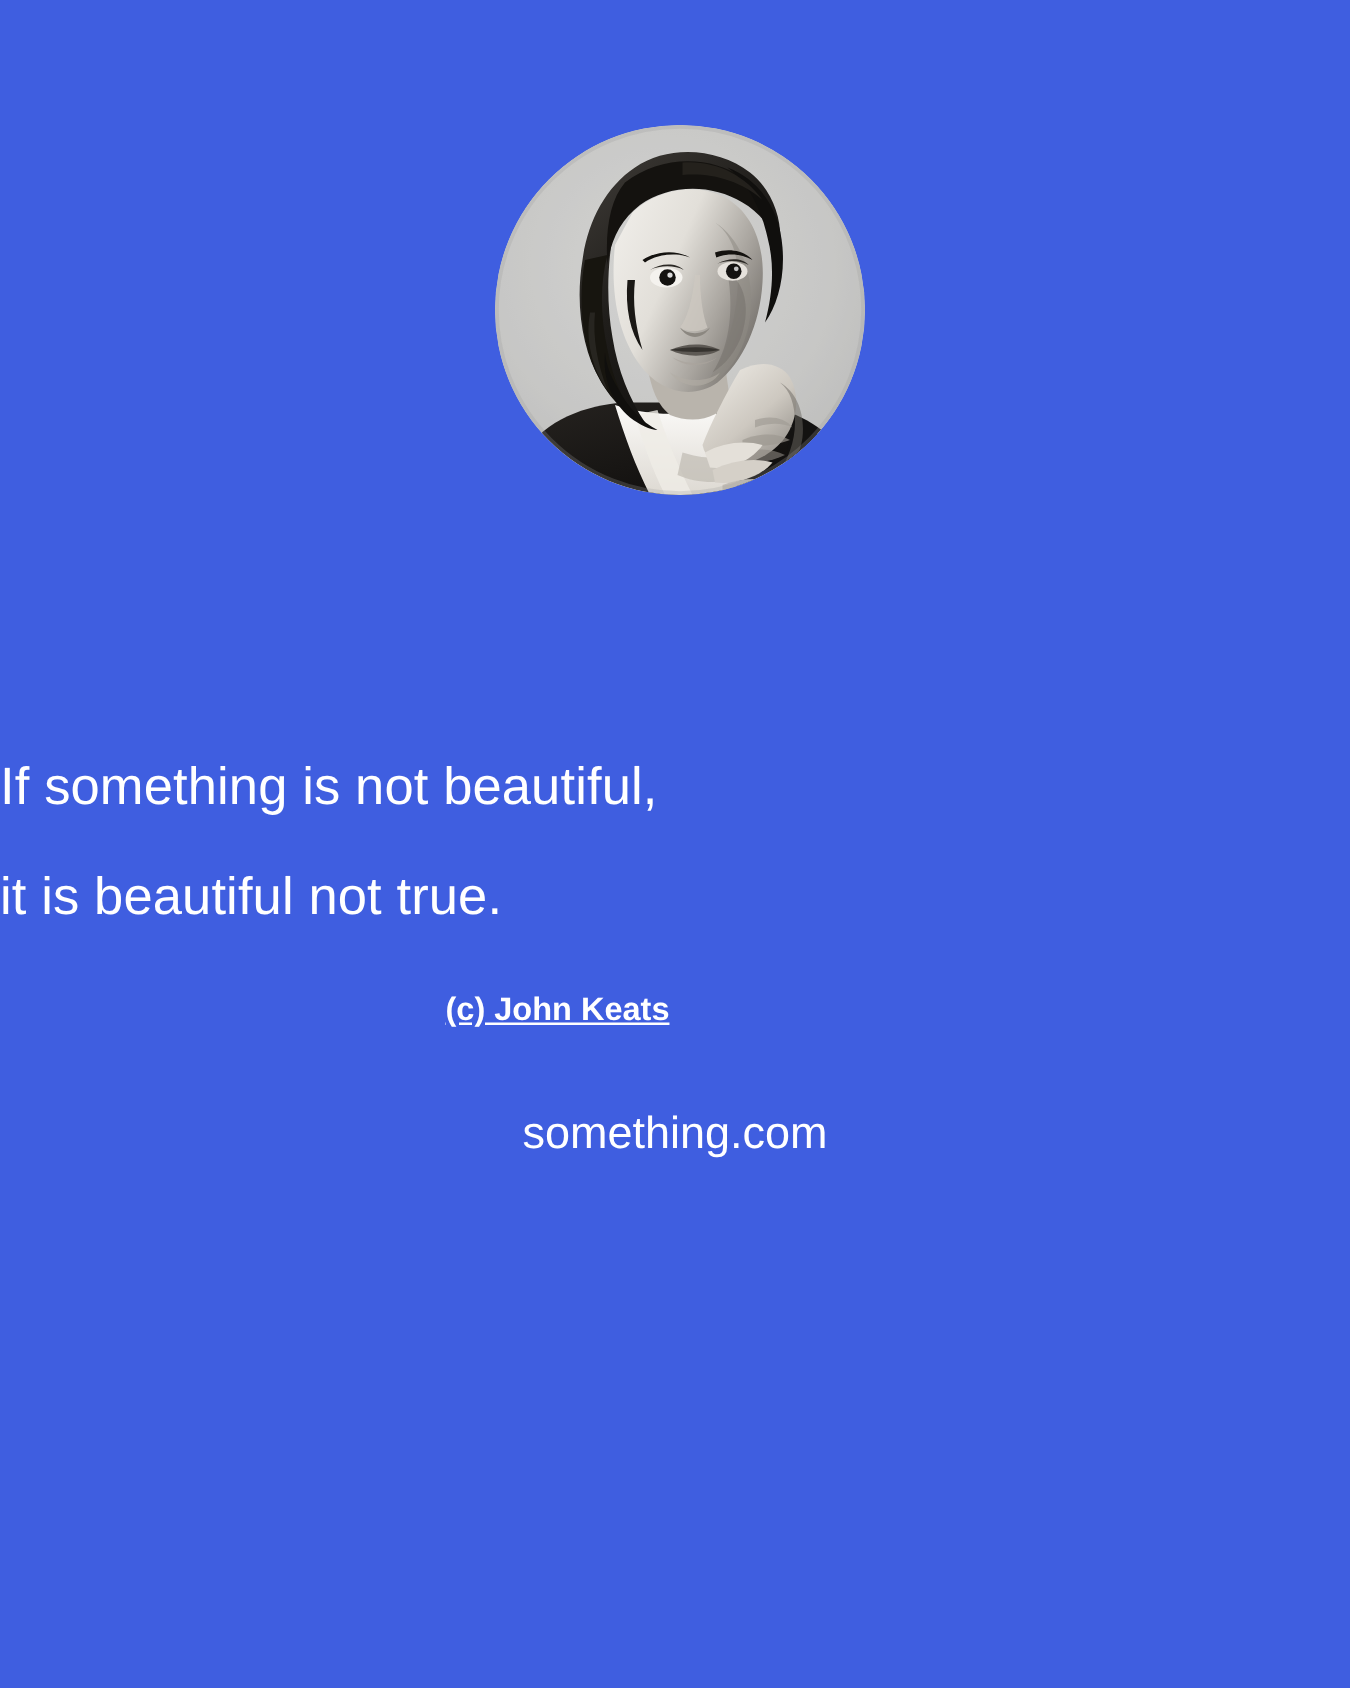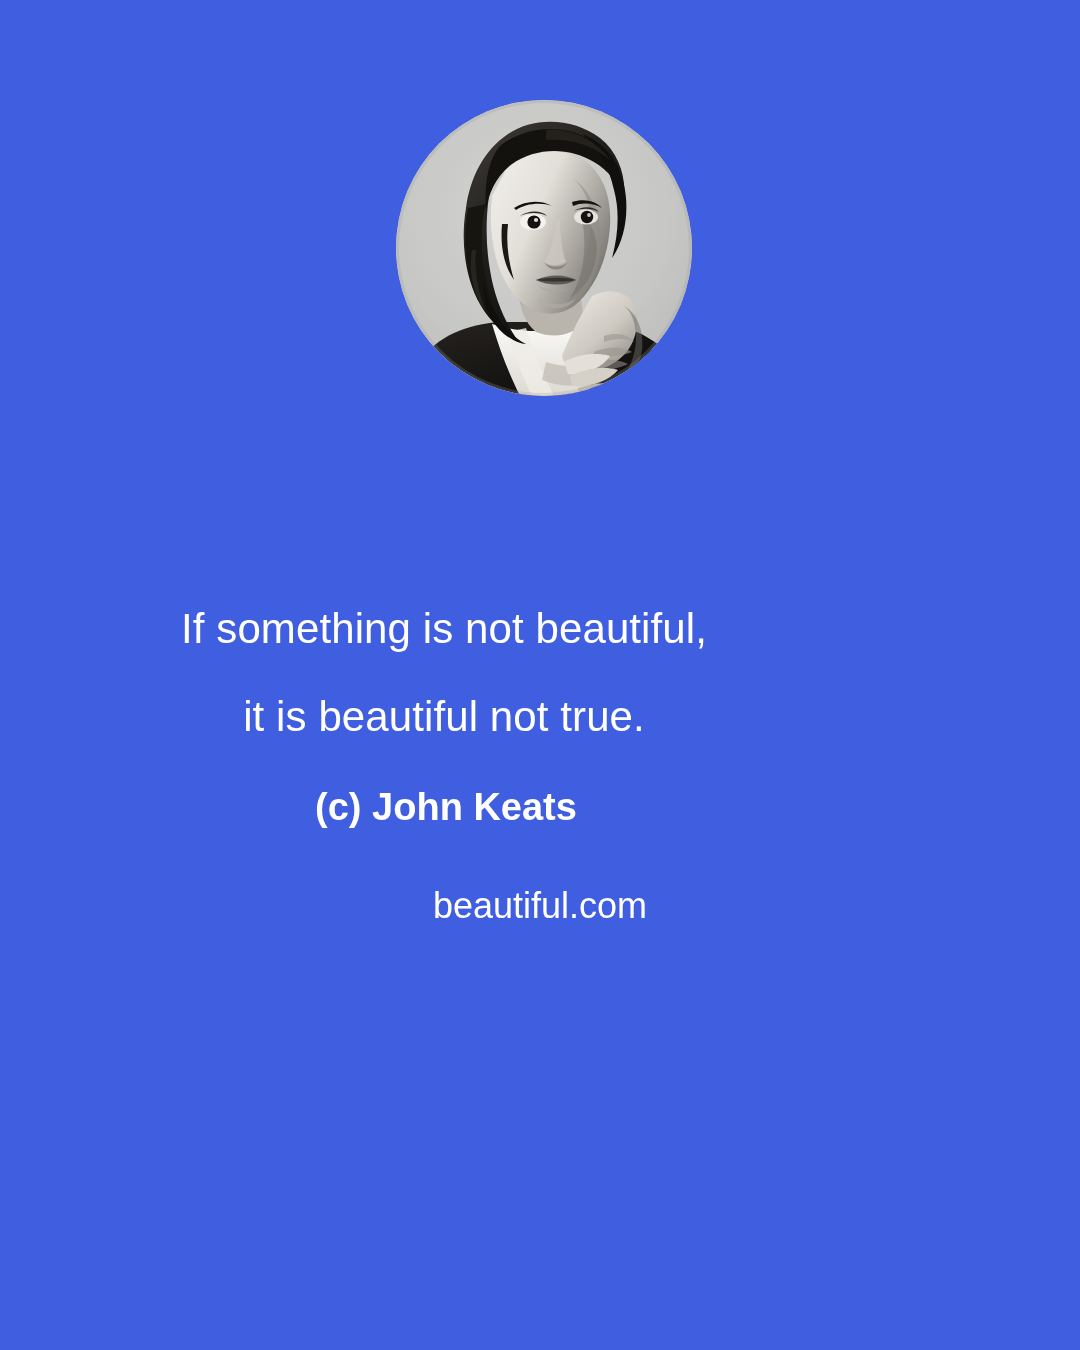--- a/index.html
+++ b/index.html
@@ -36,43 +36,44 @@
     width: 296px;
     height: 296px;
   }
 
   
   #quote-text-block {
     position: absolute;
     left: 0;
     top: 585px;
     width: 888px;
-    text-align: center;
+    text-align: left;
   }
   .quote-line {
     color: #ffffff;
     font-family: "Liberation Sans", sans-serif;
     font-size: 42px;
     font-weight: 400;
     line-height: 88px;
     letter-spacing: 0.1px;
     white-space: nowrap;
   }
   #author-attribution {
     position: absolute;
     left: 0;
     top: 779px;
     width: 892px;
     text-align: center;
     color: #ffffff;
     font-family: "Liberation Sans", sans-serif;
-    font-size: 38px;
+    font-size: 26px;
     font-weight: 700;
     line-height: 56px;
     white-space: nowrap;
+    text-decoration: underline;
   }
   #source-website {
     position: absolute;
     left: 0;
     top: 880px;
     width: 1080px;
     text-align: center;
     color: #ffffff;
     font-family: "Liberation Sans", sans-serif;
     font-size: 36px;
@@ -204,15 +205,15 @@
     </svg>
   </div>
 
   <div id="quote-text-block">
     <div class="quote-line">If something is not beautiful,</div>
     <div class="quote-line">it is beautiful not true.</div>
   </div>
 
   <div id="author-attribution">(c) John Keats</div>
 
-  <div id="source-website">beautiful.com</div>
+  <div id="source-website">something.com</div>
 
 </div>
 
 </body></html>

